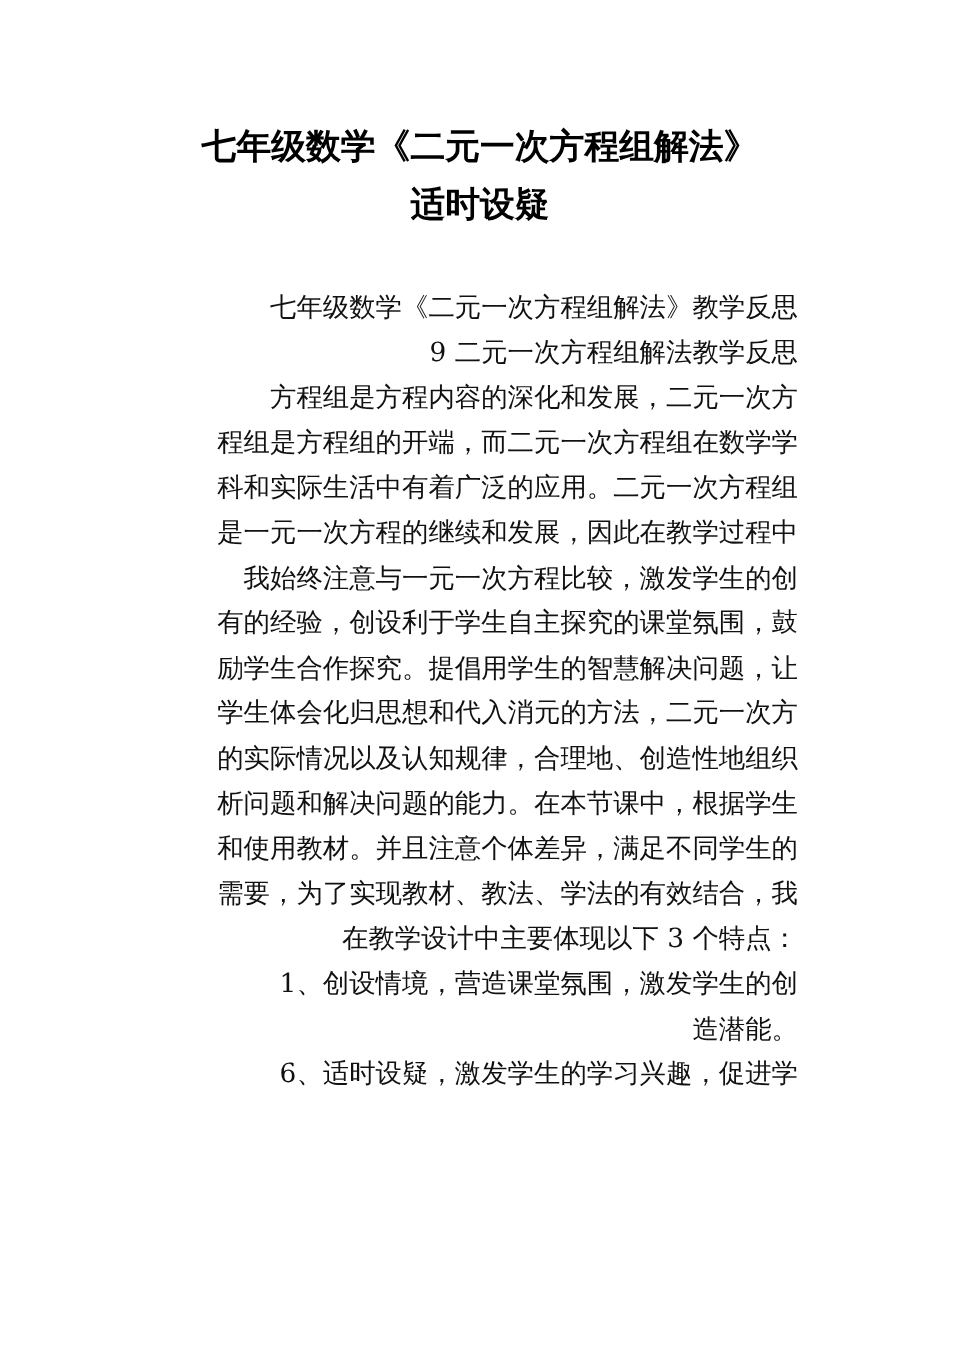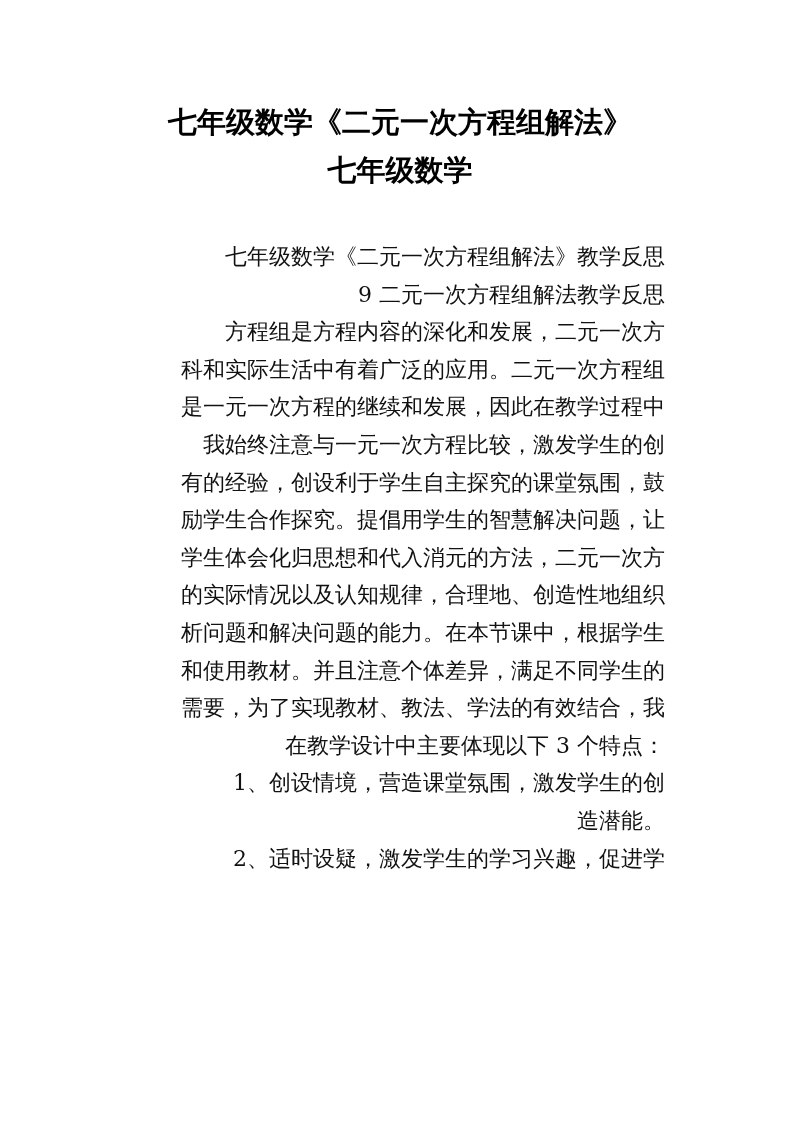--- a/index.html
+++ b/index.html
@@ -50,35 +50,36 @@
     height: 37.6px;
   }
   .indent { padding-left: 47px; }
 </style>
 </head>
 <body>
 
 <div class="page">
   <div class="title">
     <div>七年级数学《二元一次方程组解法》</div>
-    <div>七年级数学</div>
+    <div>适时设疑</div>
   </div>
 
   <div class="body" id="body">
     <span class="line indent">七年级数学《二元一次方程组解法》教学反思</span>
     <span class="line indent">9 二元一次方程组解法教学反思</span>
     <span class="line indent">方程组是方程内容的深化和发展，二元一次方</span>
+    <span class="line">程组是方程组的开端，而二元一次方程组在数学学</span>
     <span class="line">科和实际生活中有着广泛的应用。二元一次方程组</span>
     <span class="line">是一元一次方程的继续和发展，因此在教学过程中</span>
     <span class="line">我始终注意与一元一次方程比较，激发学生的创</span>
     <span class="line">有的经验，创设利于学生自主探究的课堂氛围，鼓</span>
     <span class="line">励学生合作探究。提倡用学生的智慧解决问题，让</span>
     <span class="line">学生体会化归思想和代入消元的方法，二元一次方</span>
     <span class="line">的实际情况以及认知规律，合理地、创造性地组织</span>
     <span class="line">析问题和解决问题的能力。在本节课中，根据学生</span>
     <span class="line">和使用教材。并且注意个体差异，满足不同学生的</span>
     <span class="line">需要，为了实现教材、教法、学法的有效结合，我</span>
     <span class="line">在教学设计中主要体现以下 3 个特点：</span>
     <span class="line indent">1、创设情境，营造课堂氛围，激发学生的创</span>
     <span class="line">造潜能。</span>
-    <span class="line indent">2、适时设疑，激发学生的学习兴趣，促进学</span>
+    <span class="line indent">6、适时设疑，激发学生的学习兴趣，促进学</span>
   </div>
 </div>
 
 </body></html>

